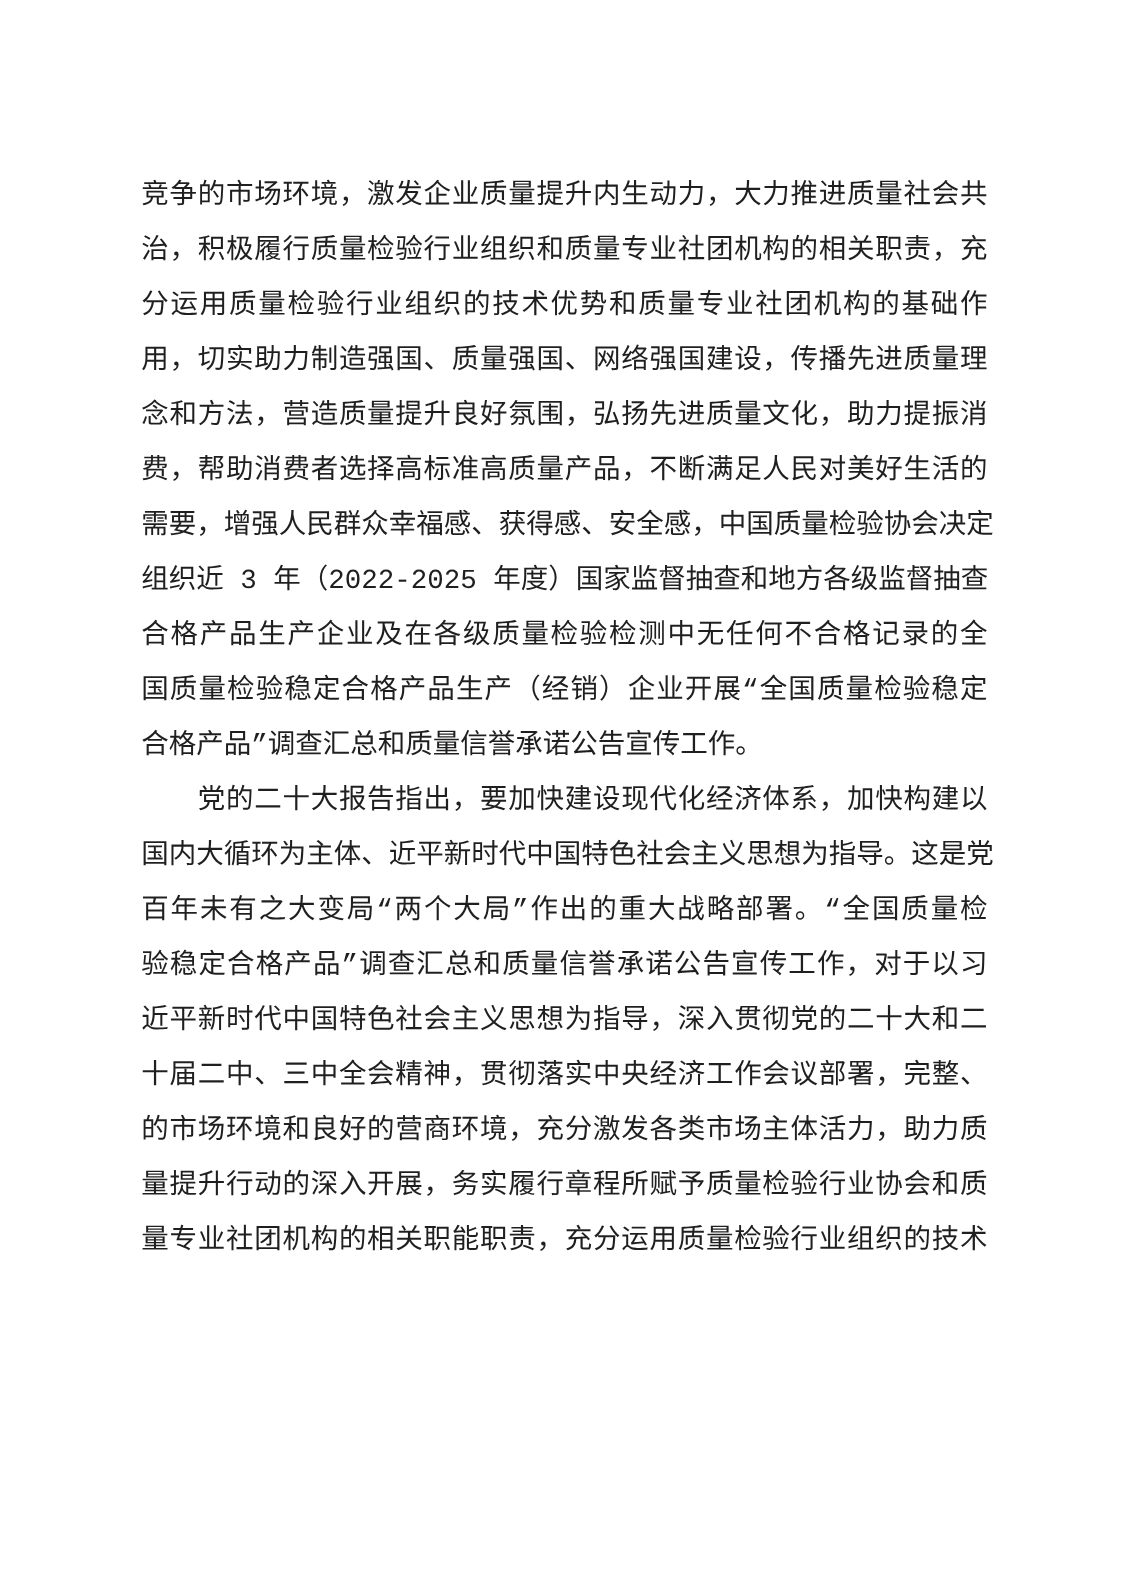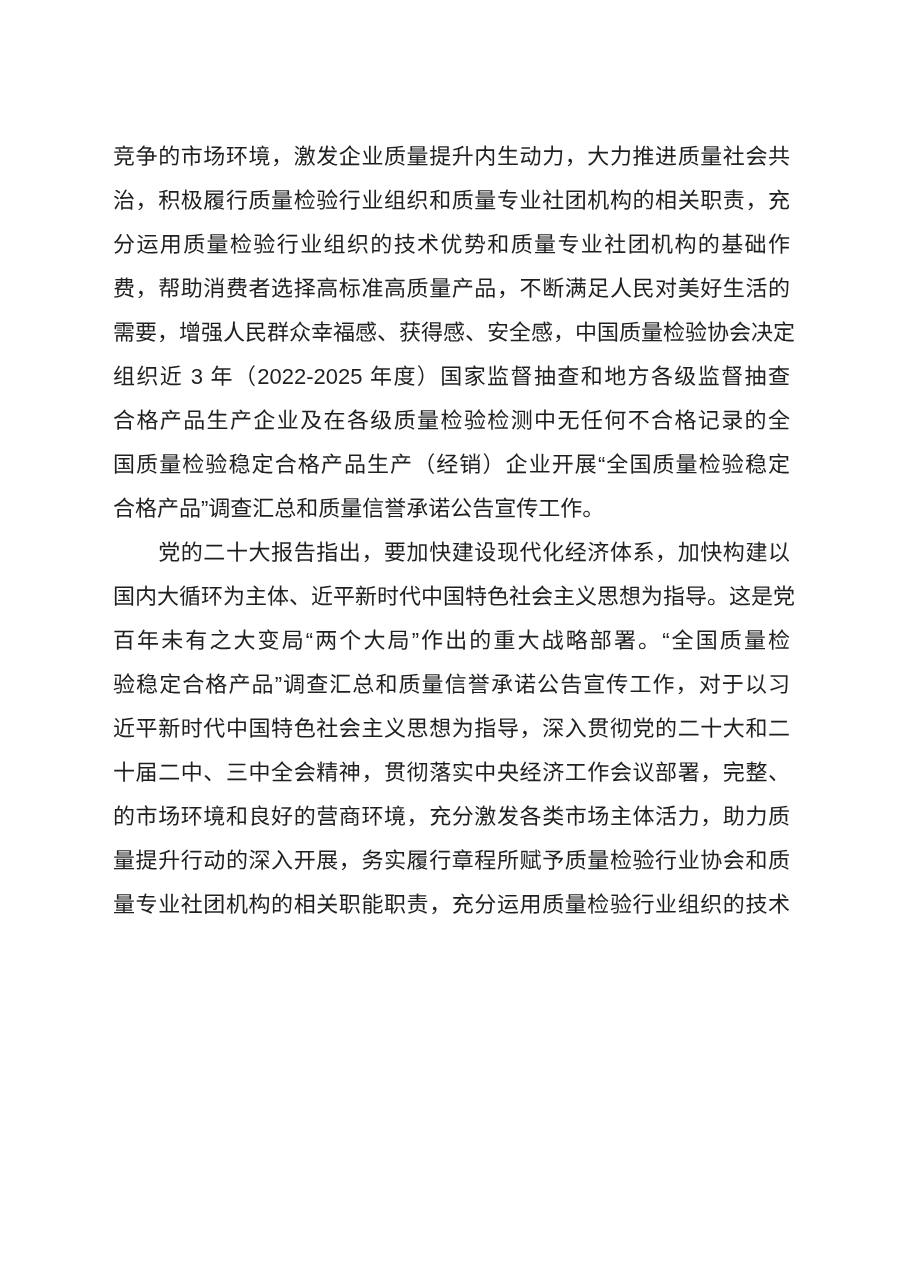--- a/index.html
+++ b/index.html
@@ -6,21 +6,21 @@
     margin: 0;
     padding: 0;
     background: #ffffff;
   }
   .page {
     position: relative;
     width: 900px;
     height: 1038px;
     background: #ffffff;
     overflow: hidden;
-    font-family: Liberation Sans, sans-serif;
+    font-family: Liberation Mono, monospace;
   }
   .body-text {
     position: absolute;
     left: 113px;
     top: 135px;
     width: 677px;
   }
   .line {
     height: 44px;
     line-height: 44px;
@@ -55,20 +55,22 @@
 </style>
 </head>
 <body>
 
 <div class="page">
 
   <div class="body-text">
     <div class="line">竞争的市场环境，激发企业质量提升内生动力，大力推进质量社会共</div>
     <div class="line">治，积极履行质量检验行业组织和质量专业社团机构的相关职责，充</div>
     <div class="line">分运用质量检验行业组织的技术优势和质量专业社团机构的基础作</div>
+    <div class="line">用，切实助力制造强国、质量强国、网络强国建设，传播先进质量理</div>
+    <div class="line">念和方法，营造质量提升良好氛围，弘扬先进质量文化，助力提振消</div>
     <div class="line">费，帮助消费者选择高标准高质量产品，不断满足人民对美好生活的</div>
     <div class="line">需要，增强人民群众幸福感、获得感、安全感，中国质量检验协会决定</div>
     <div class="line">组织近 3 年（2022-2025 年度）国家监督抽查和地方各级监督抽查</div>
     <div class="line">合格产品生产企业及在各级质量检验检测中无任何不合格记录的全</div>
     <div class="line">国质量检验稳定合格产品生产（经销）企业开展“全国质量检验稳定</div>
     <div class="line para-last">合格产品”调查汇总和质量信誉承诺公告宣传工作。</div>
     <div class="line">　　党的二十大报告指出，要加快建设现代化经济体系，加快构建以</div>
     <div class="line">国内大循环为主体、近平新时代中国特色社会主义思想为指导。这是党</div>
     <div class="line">百年未有之大变局“两个大局”作出的重大战略部署。“全国质量检</div>
     <div class="line">验稳定合格产品”调查汇总和质量信誉承诺公告宣传工作，对于以习</div>

